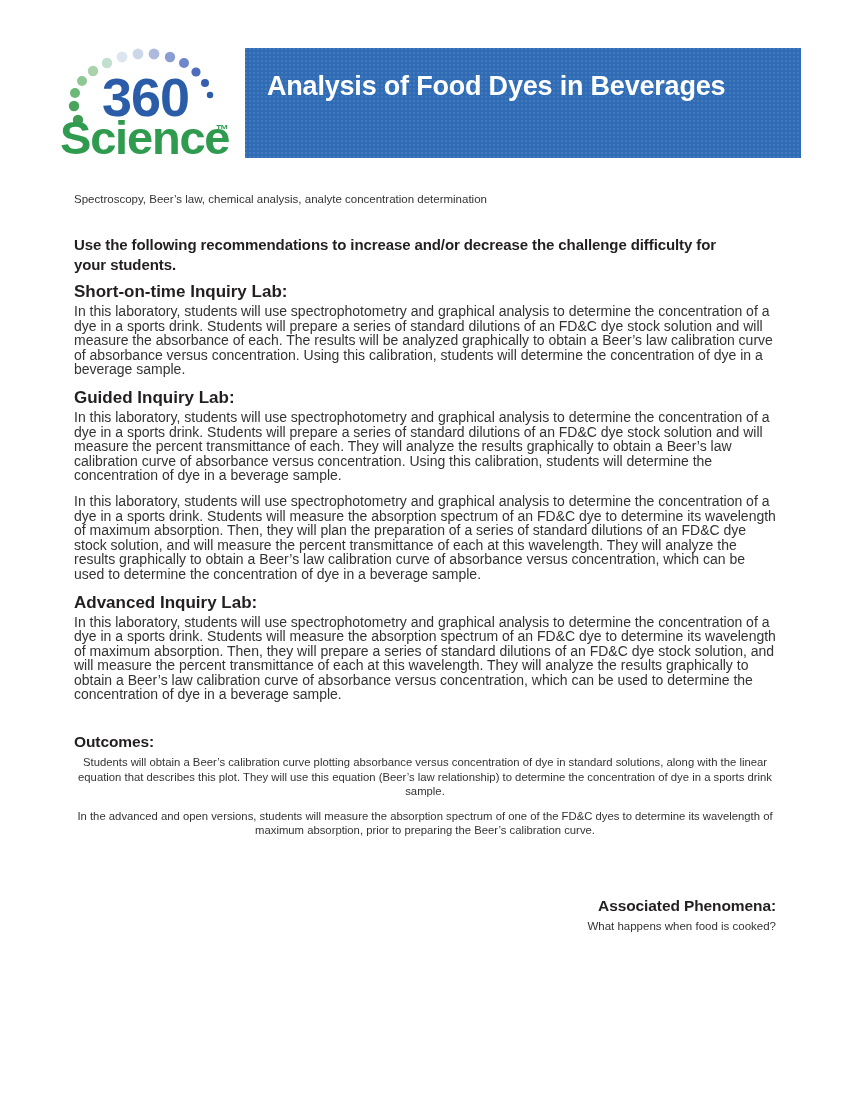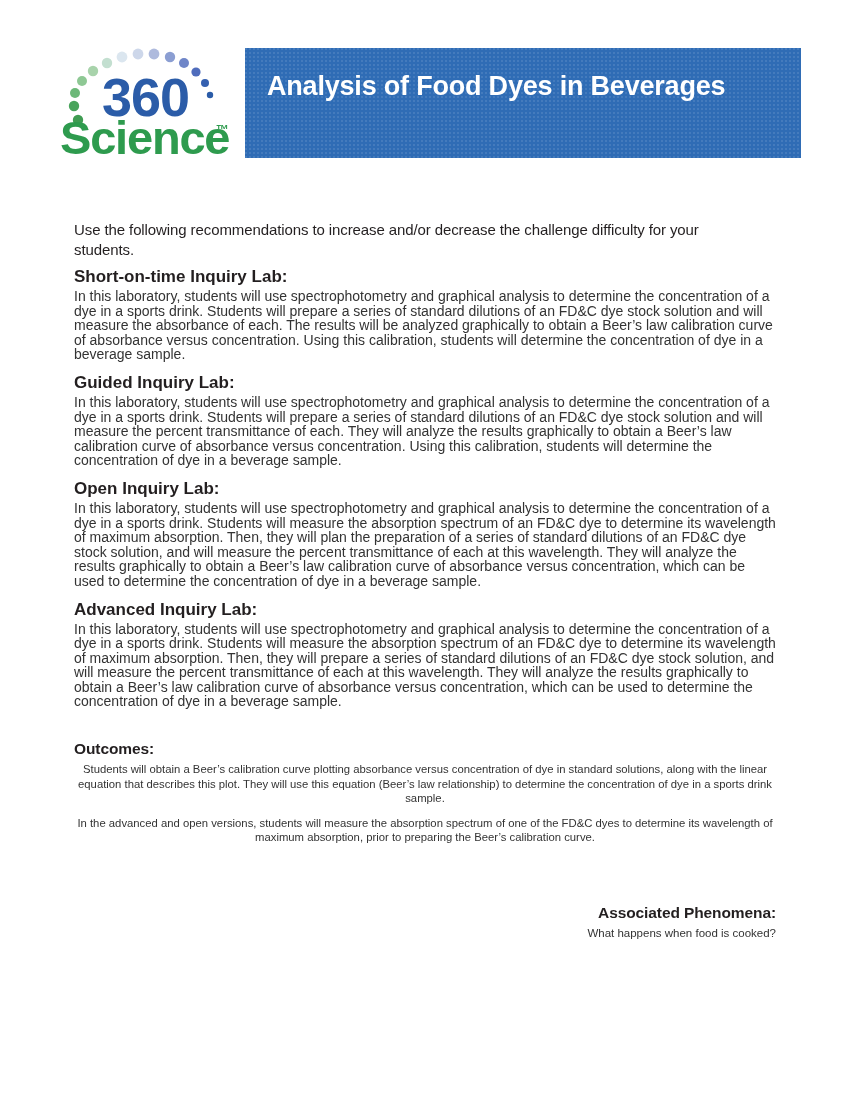--- a/index.html
+++ b/index.html
@@ -67,21 +67,21 @@
   .sec-sub {
     font-size:11.5px;
     line-height:15px;
     color:#333333;
   }
 
   .block-concepts { margin-bottom:28px; }
 
   .recs-heading {
     font-size:15px;
-    font-weight:normal;
+    font-weight:bold;
     color:#231f20;
     line-height:20px;
     letter-spacing:-0.1px;
     margin-bottom:7px;
     max-width:660px;
   }
 
   .lab { margin-bottom:11px; }
   .lab-title {
     font-size:17px;
@@ -149,37 +149,37 @@
     </div>
 
     <div class="banner">
       <div class="banner-title">Analysis of Food Dyes in Beverages</div>
     </div>
   </div>
 
   <div class="content">
 
     <div class="block-concepts">
+      <div class="sec-sub">Spectroscopy, Beer’s law, chemical analysis, analyte concentration determination</div>
     </div>
 
     <div class="block-recs">
       <div class="recs-heading">Use the following recommendations to increase and/or decrease the challenge difficulty for your students.</div>
 
       <div class="lab">
         <div class="lab-title">Short-on-time Inquiry Lab:</div>
         <div class="lab-body">In this laboratory, students will use spectrophotometry and graphical analysis to determine the concentration of a dye in a sports drink. Students will prepare a series of standard dilutions of an FD&amp;C dye stock solution and will measure the absorbance of each. The results will be analyzed graphically to obtain a Beer’s law calibration curve of absorbance versus concentration. Using this calibration, students will determine the concentration of dye in a beverage sample.</div>
       </div>
 
       <div class="lab">
         <div class="lab-title">Guided Inquiry Lab:</div>
         <div class="lab-body">In this laboratory, students will use spectrophotometry and graphical analysis to determine the concentration of a dye in a sports drink. Students will prepare a series of standard dilutions of an FD&amp;C dye stock solution and will measure the percent transmittance of each. They will analyze the results graphically to obtain a Beer’s law calibration curve of absorbance versus concentration. Using this calibration, students will determine the concentration of dye in a beverage sample.</div>
       </div>
 
       <div class="lab">
-        <div class="lab-title">Open Inquiry Lab:</div>
         <div class="lab-body">In this laboratory, students will use spectrophotometry and graphical analysis to determine the concentration of a dye in a sports drink. Students will measure the absorption spectrum of an FD&amp;C dye to determine its wavelength of maximum absorption. Then, they will plan the preparation of a series of standard dilutions of an FD&amp;C dye stock solution, and will measure the percent transmittance of each at this wavelength. They will analyze the results graphically to obtain a Beer’s law calibration curve of absorbance versus concentration, which can be used to determine the concentration of dye in a beverage sample.</div>
       </div>
 
       <div class="lab">
         <div class="lab-title">Advanced Inquiry Lab:</div>
         <div class="lab-body">In this laboratory, students will use spectrophotometry and graphical analysis to determine the concentration of a dye in a sports drink. Students will measure the absorption spectrum of an FD&amp;C dye to determine its wavelength of maximum absorption. Then, they will prepare a series of standard dilutions of an FD&amp;C dye stock solution, and will measure the percent transmittance of each at this wavelength. They will analyze the results graphically to obtain a Beer’s law calibration curve of absorbance versus concentration, which can be used to determine the concentration of dye in a beverage sample.</div>
       </div>
     </div>
 
     <div class="block-outcomes">

